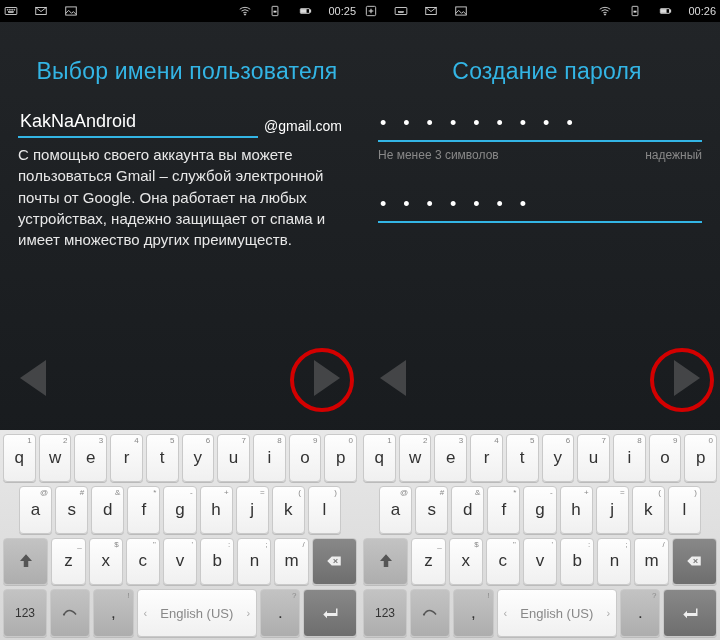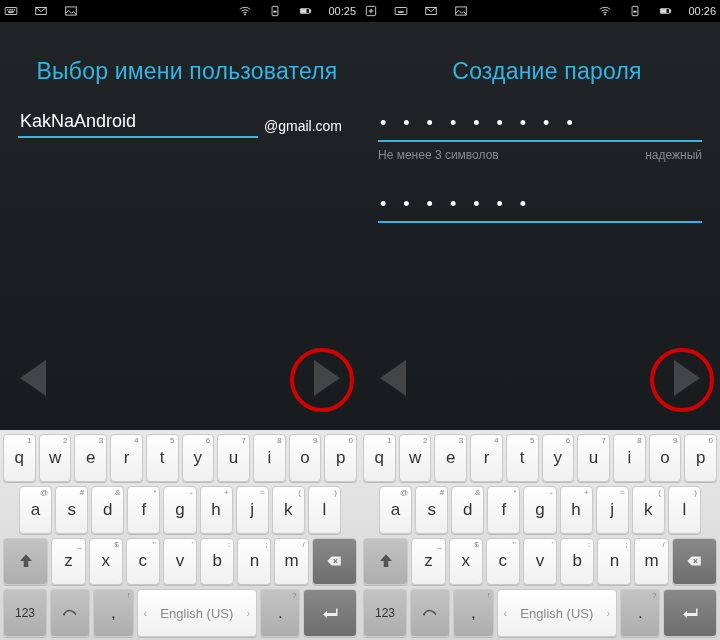--- a/index.html
+++ b/index.html
@@ -93,20 +93,21 @@
           </svg>
         </span>
       <span>00:25</span>
     </div>
     <div class="content">
       <div class="title">Выбор имени пользователя</div>
       <div class="urow">
         <input class="uinput" value="KakNaAndroid" style="">
         <span class="usuffix">@gmail.com</span>
       </div>
+      <div class="desc">С помощью своего аккаунта вы можете пользоваться Gmail – службой электронной почты от Google. Она работает на любых устройствах, надежно защищает от спама и имеет множество других преимуществ.</div>
     </div>
     <div class="navrow">
       <div class="navarrow left"></div>
       <div class="navarrow right"></div>
     </div>
     <div class="redcircle"></div>
     <div class="kbd">
         <div class="krow row1">
           <div class="key">q<span class="sup">1</span></div>
           <div class="key">w<span class="sup">2</span></div>

